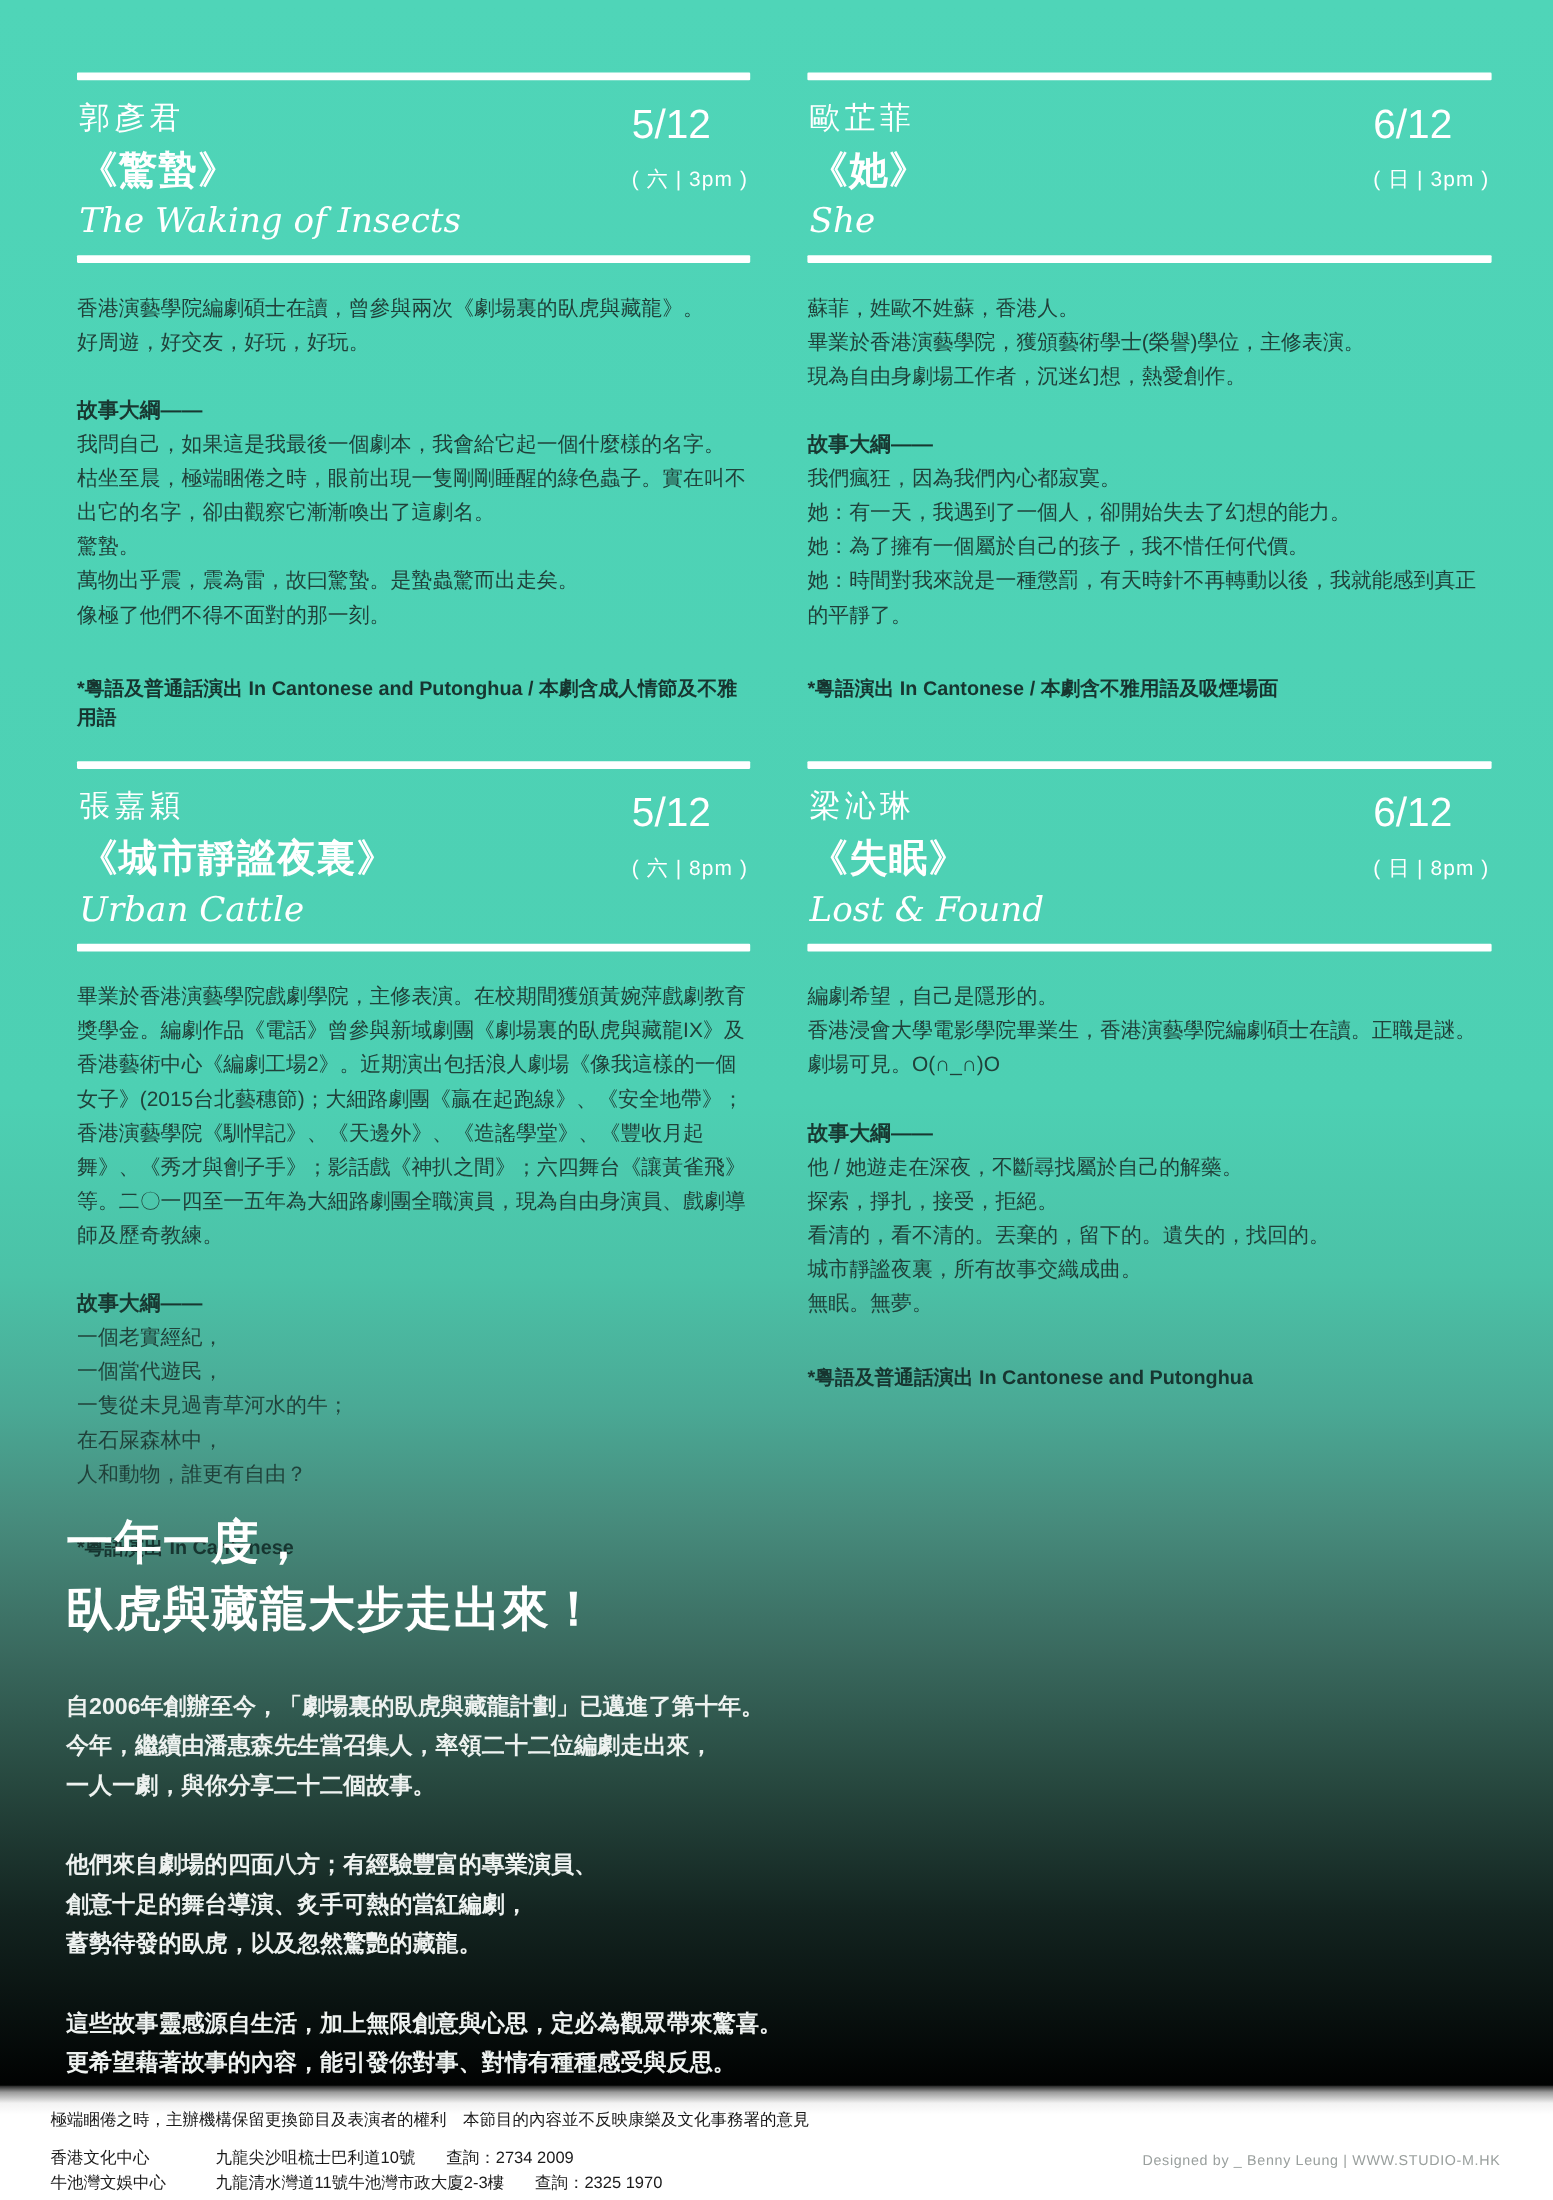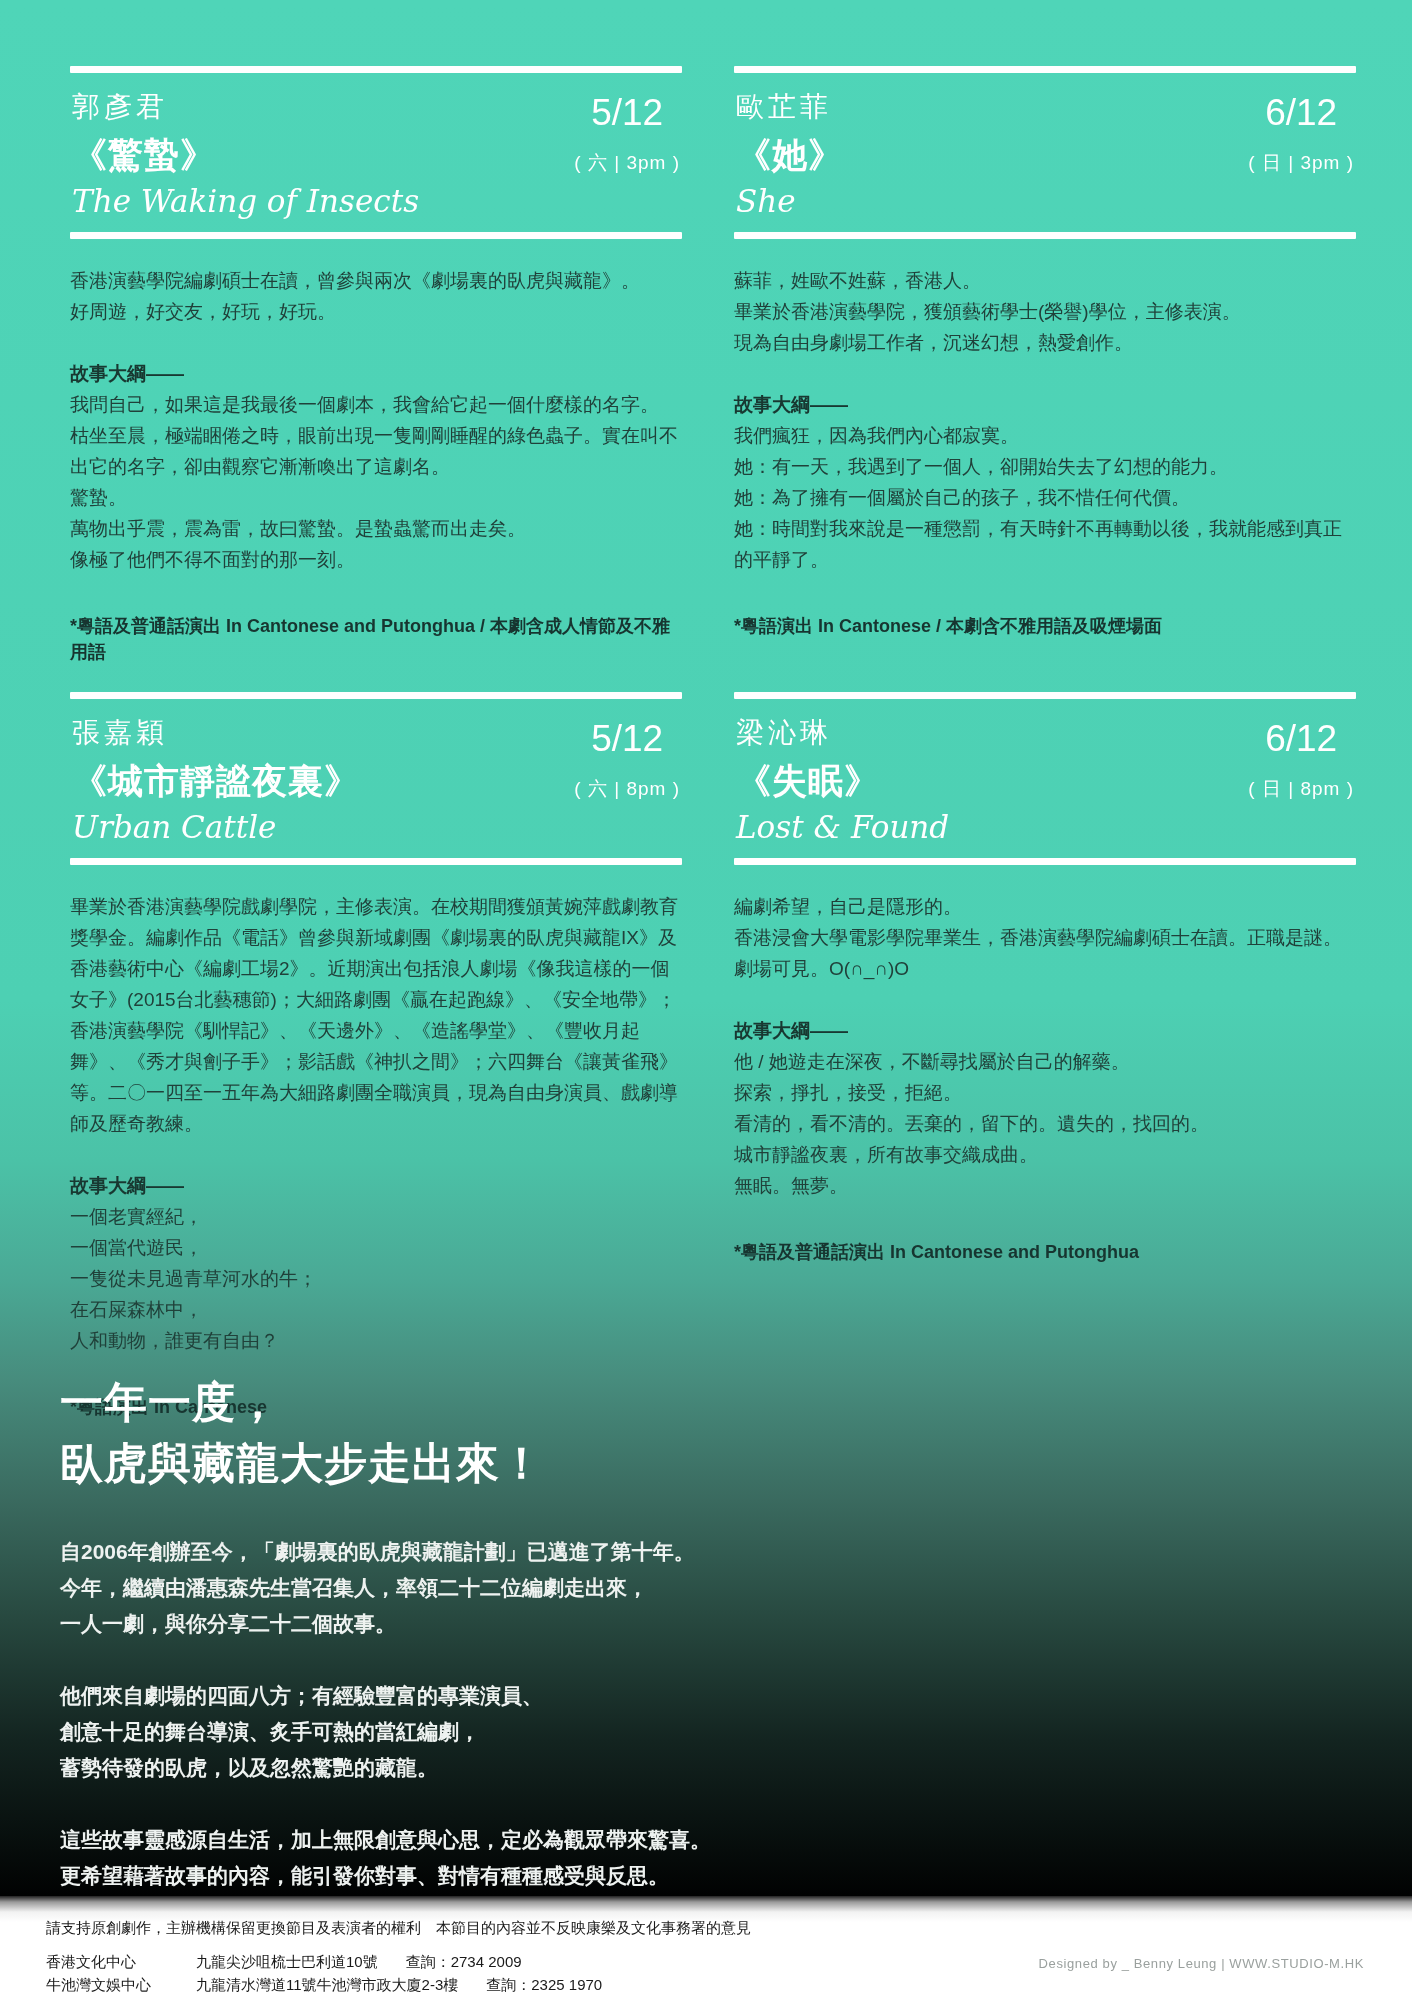--- a/index.html
+++ b/index.html
@@ -25,21 +25,21 @@
   .card{position:absolute;}
   .card.c0{left:70px;top:66px;width:612px;}
   .card.c1{left:734px;top:66px;width:622px;}
   .card.c2{left:70px;top:692px;width:612px;}
   .card.c3{left:734px;top:692px;width:622px;}
   .rule{height:7px;background:#ffffff;border-radius:1px;}
   .card-head{display:flex;justify-content:space-between;align-items:flex-start;padding:16px 2px 12px 2px;}
   .author{font-size:28px;color:#ffffff;letter-spacing:4px;line-height:1.3;}
   .play-title{font-size:35px;font-weight:bold;color:#ffffff;letter-spacing:1px;line-height:1.35;margin-top:6px;}
   .play-title-en{font-family:"DejaVu Serif","Liberation Serif",serif;font-style:italic;font-size:31px;color:#ffffff;margin-top:4px;line-height:1.2;}
-  .head-right{text-align:center;flex:0 0 auto;padding-top:4px;}
+  .head-right{text-align:left;flex:0 0 auto;padding-top:4px;}
   .date{font-size:37px;color:#ffffff;line-height:1.1;}
   .time{font-size:19px;color:#ffffff;letter-spacing:1px;margin-top:16px;}
   .bio,.story{font-size:19px;color:#20413a;line-height:31px;}
   .bio{margin-top:26px;}
   .story-label{margin-top:31px;font-size:19px;font-weight:bold;color:#183831;line-height:31px;}
   .footnote{margin-top:38px;font-size:18px;font-weight:bold;color:#173530;line-height:26px;}
   .finale{position:absolute;left:60px;top:1372px;width:740px;}
   .finale-heading{font-size:43px;font-weight:bold;color:#ffffff;line-height:1.42;letter-spacing:1px;}
   .finale-paras{margin-top:40px;}
   .para{font-size:21px;font-weight:bold;color:#eef2f0;line-height:36px;margin-bottom:36px;}
@@ -197,21 +197,21 @@
           <div>這些故事靈感源自生活，加上無限創意與心思，定必為觀眾帶來驚喜。</div>
           <div>更希望藉著故事的內容，能引發你對事、對情有種種感受與反思。</div>
         </div>
       <div class="para">
           <div>請支持原創劇作！劇場見！</div>
         </div>
     </div>
   </section>
 
   <footer class="footer">
-    <div class="notice">請支持原創劇作，主辦機構保留更換節目及表演者的權利　本節目的內容並不反映康樂及文化事務署的意見</div>
+    <div class="notice">極端睏倦之時，主辦機構保留更換節目及表演者的權利　本節目的內容並不反映康樂及文化事務署的意見</div>
     <div class="venue-row">
       <span class="venue-name">香港文化中心</span>
       <span class="venue-address">九龍尖沙咀梳士巴利道10號</span>
       <span class="venue-enquiry">查詢：2734 2009</span>
     </div>
     <div class="venue-row">
       <span class="venue-name">牛池灣文娛中心</span>
       <span class="venue-address">九龍清水灣道11號牛池灣市政大廈2-3樓</span>
       <span class="venue-enquiry">查詢：2325 1970</span>
     </div>

